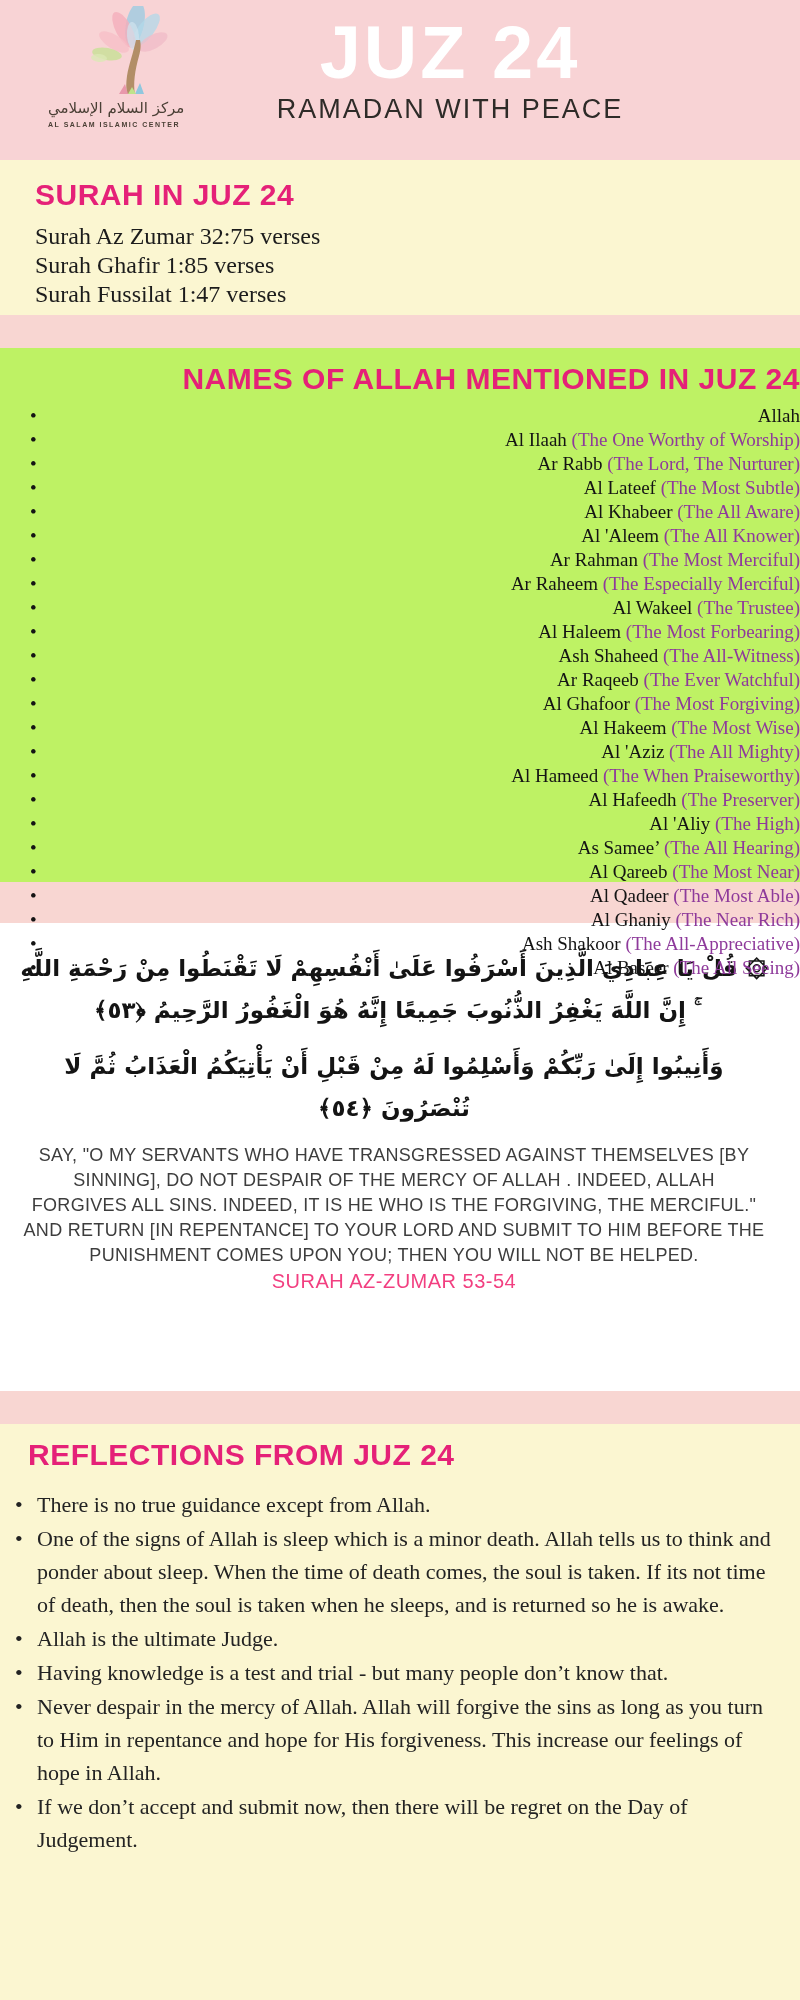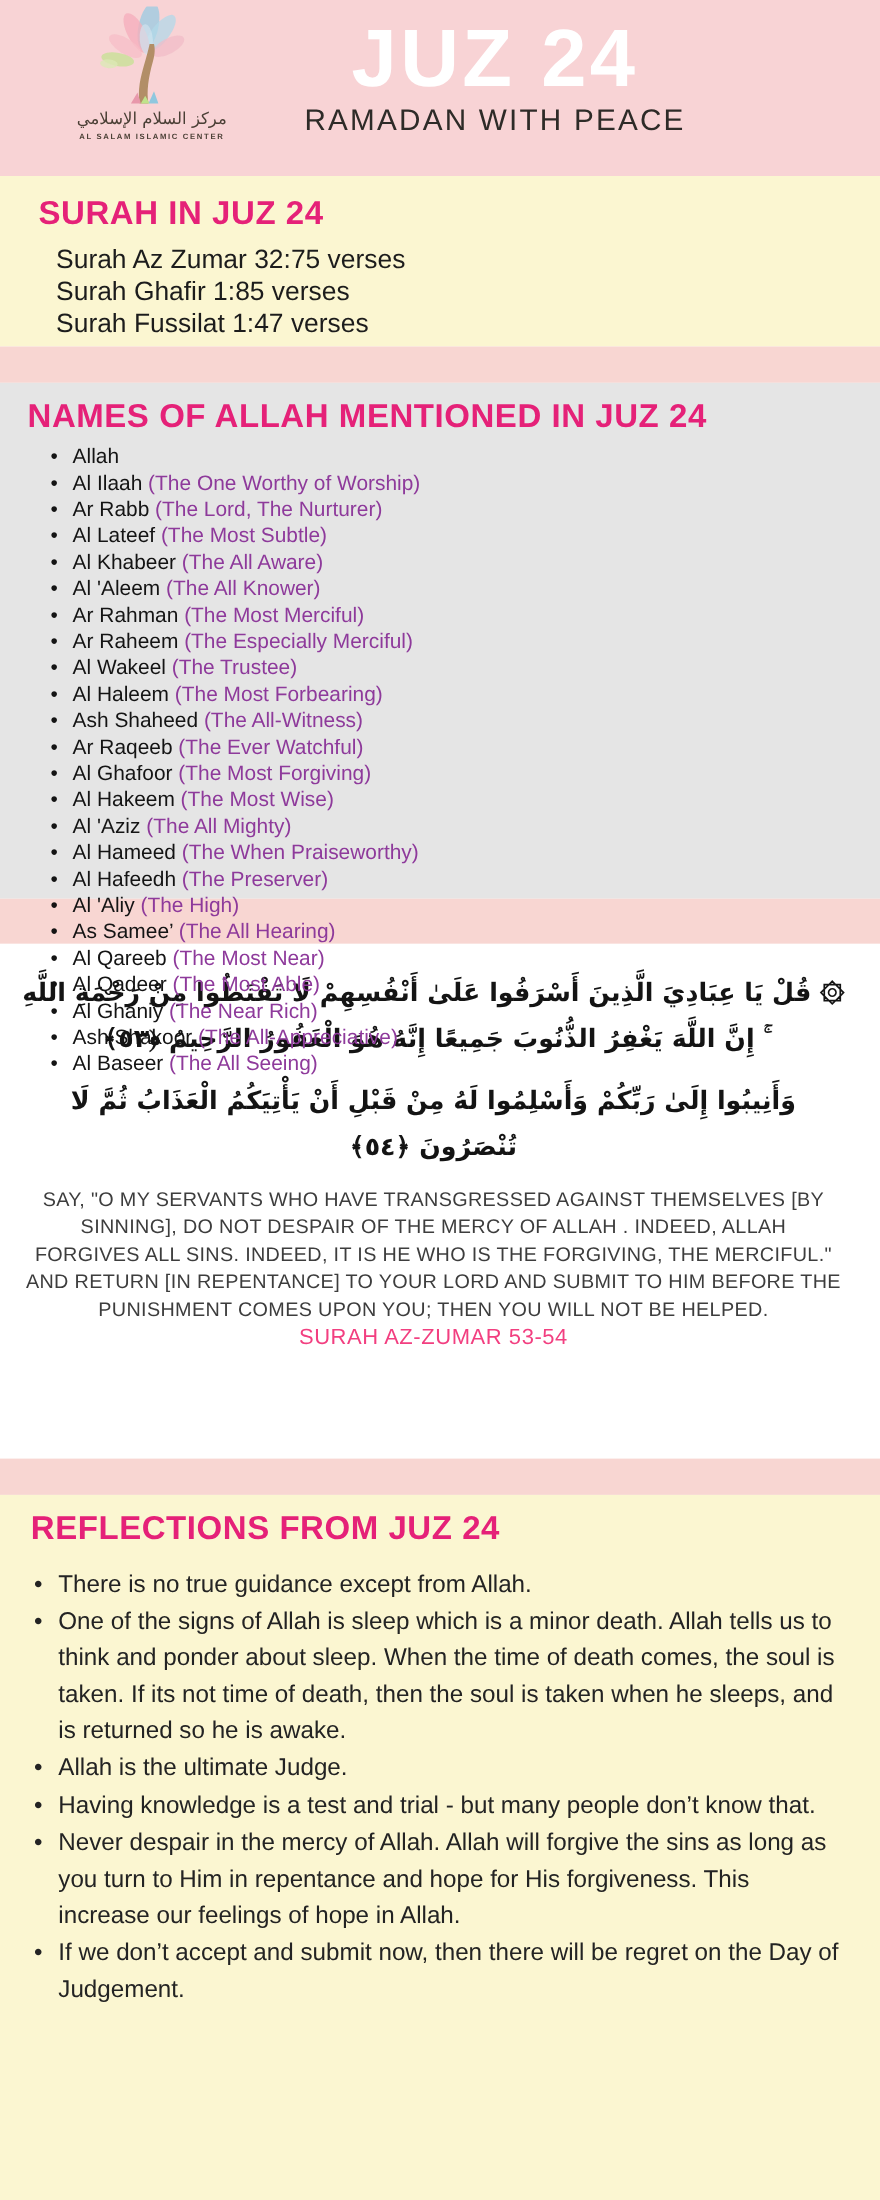--- a/index.html
+++ b/index.html
@@ -1,41 +1,41 @@
 <!DOCTYPE html>
 <html><head>
 <meta charset="utf-8">
 <style>
   html,body{margin:0;padding:0;}
   body{width:800px;font-family:"Liberation Sans",sans-serif;}
   .page{width:800px;height:2000px;overflow:hidden;background:#fff;}
 
   
   .header{height:160px;background:#f8d3d5;position:relative;}
-  .logo{position:absolute;left:48px;top:6px;width:180px;text-align:center;}
+  .logo{position:absolute;left:48px;top:6px;width:180px;text-align:left;}
   .logo svg{display:block;margin:0 auto;}
   .logo-ar{font-family:"DejaVu Sans",sans-serif;font-size:15px;color:#4a3f35;direction:rtl;line-height:1.1;margin-top:2px;}
   .logo-en{font-size:7px;letter-spacing:1.5px;color:#4a3f35;font-weight:700;margin-top:4px;}
   .title-block{position:absolute;left:160px;right:60px;top:14px;text-align:center;}
   .title-block h1{margin:0;font-size:74px;line-height:78px;font-weight:800;color:#ffffff;letter-spacing:3px;}
   .subtitle{font-size:27px;letter-spacing:2px;color:#2e2b28;font-weight:500;margin-top:2px;}
 
   
   .band{height:33px;background:#f8d6d2;}
   .band2{height:41px;background:#f8d6d2;}
   h2.sec-heading{margin:0;font-size:30px;font-weight:800;color:#e52178;letter-spacing:.5px;}
-  ul{margin:16px;padding:0;list-style:none;}
+  ul{margin:0;padding:0;list-style:none;font-family:Liberation Serif, serif;}
 
   
   .surah{height:155px;background:#fbf6d1;padding:18px 0 0 35px;box-sizing:border-box;}
   .surah ul{margin-top:10px;}
   .surah li{font-size:24px;line-height:29px;color:#1c1c1c;font-weight:500;}
 
   
-  .names{height:469px;background:#e5e5e5;padding:14px 0 0 25px;box-sizing:border-box;}
+  .names{height:534px;background:#bef264;padding:14px 0 0 25px;box-sizing:border-box;text-align:right;}
   .names ul{margin-top:8px;}
   .names li{font-size:19px;line-height:24px;color:#141414;position:relative;padding-left:25px;font-weight:500;}
   .names li::before{content:"\2022";position:absolute;left:5px;color:#141414;}
   .names .mean{color:#8e3a9b;}
 
   
   .verse{height:468px;background:#ffffff;padding:24px 30px 0 18px;box-sizing:border-box;text-align:center;}
   .ar{font-family:"DejaVu Sans",sans-serif;direction:rtl;font-size:23px;line-height:42px;color:#141414;font-weight:700;margin:0 0 14px 0;}
   .trans{margin:14px auto 0 auto;max-width:742px;font-size:18px;line-height:25px;letter-spacing:.3px;color:#3d3d3d;font-weight:400;}
   .trans + .trans{margin-top:0;}

